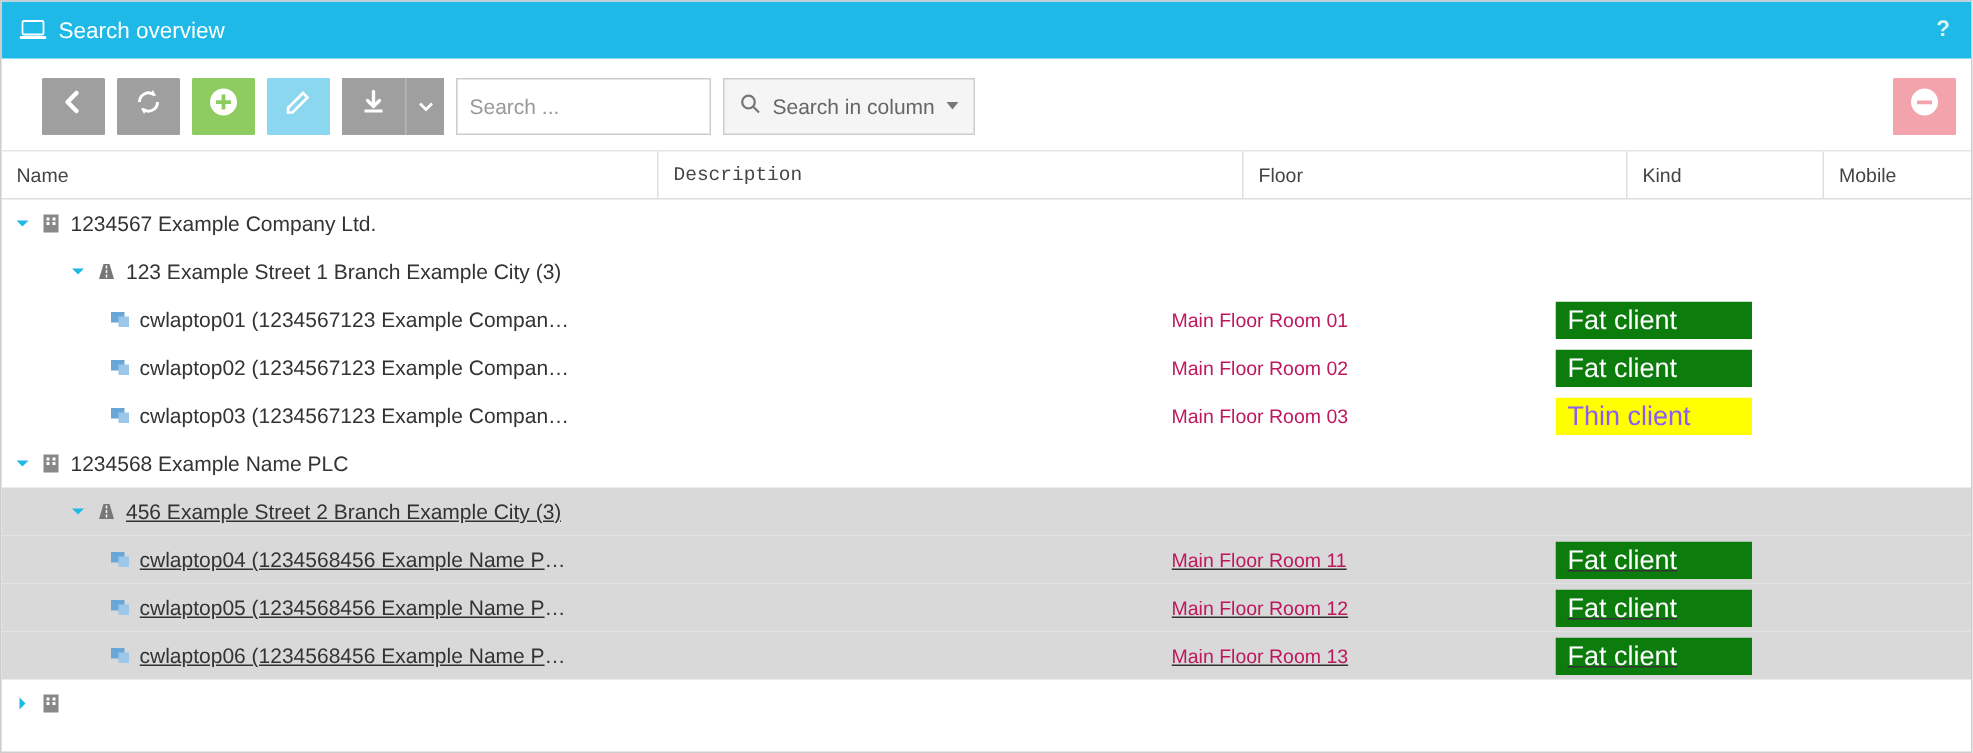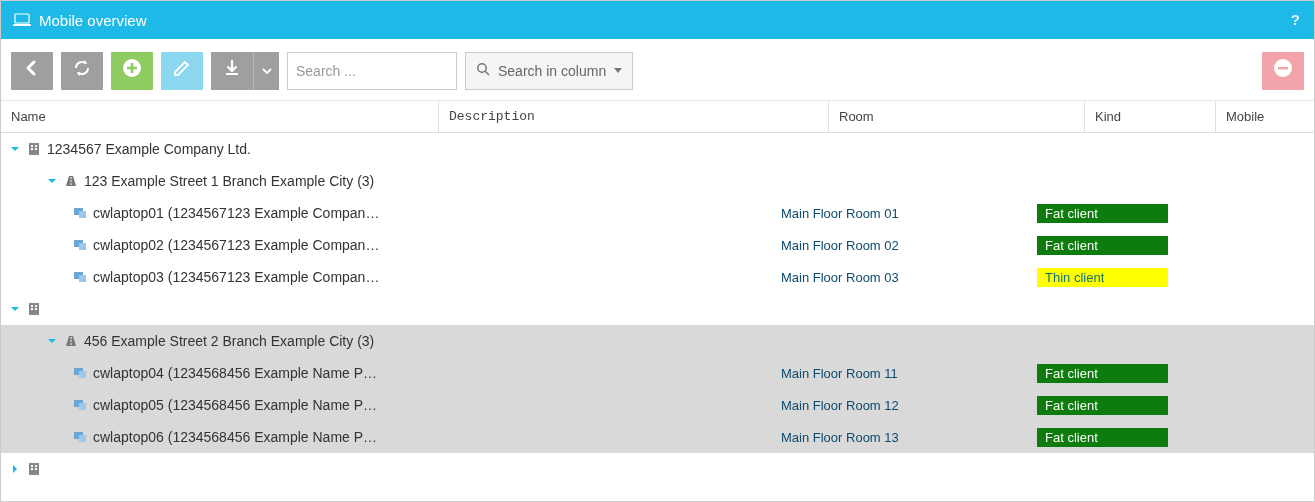--- a/index.html
+++ b/index.html
@@ -30,21 +30,21 @@
   .panel-header .help-icon {
     position: absolute;
     right: 14px;
     top: 10px;
     font-weight: bold;
     cursor: pointer;
     color: #fff;
     opacity: 0.85;
   }
   .toolbar {
-    padding: 10px 10px 8px 10px;
+    padding: 10px 10px 8px 27px;
     display: flex;
     align-items: center;
     gap: 8px;
     border-bottom: 1px solid #e5e5e5;
     height: 62px;
   }
   .btn {
     height: 38px;
     min-width: 42px;
     border: none;
@@ -123,57 +123,57 @@
   .col-room { width: 256px; }
   .col-kind { width: 131px; }
   .col-mobile { flex: 1; border-right: none; }
   .tree { }
   .row {
     display: flex;
     align-items: center;
     height: 32px;
     border-bottom: 0px solid transparent;
   }
-  .row.selected-group { background: #d9d9d9; }
+  .row.selected-group { background: #d9d9d9; text-decoration: underline; }
   .row .cell { display: flex; align-items: center; overflow: hidden; white-space: nowrap; text-overflow: ellipsis; }
   .cell.name { width: 390px; padding-right: 8px; }
   .cell.desc { width: 390px; }
-  .cell.room { width: 256px; color: #0c4a6e; }
+  .cell.room { width: 256px; color: #be185d; }
   .cell.kind { width: 131px; }
   .cell.mobile { flex: 1; }
   .indent-0 { padding-left: 8px; }
   .indent-1 { padding-left: 45px; }
   .indent-2 { padding-left: 72px; }
   .expander {
     width: 12px; height: 12px;
     display: inline-flex;
     align-items: center;
     justify-content: center;
     margin-right: 6px;
     cursor: pointer;
   }
   .expander svg { display: block; }
   .node-icon { width: 14px; height: 14px; display: inline-flex; margin-right: 6px; align-items: center; justify-content: center; }
   .name-text { overflow: hidden; text-overflow: ellipsis; white-space: nowrap; font-size: 14px; color: #333; }
-  .kind-badge { display: inline-block; padding: 2px 8px; color: #fff; font-size: 13px; width: 100%; }
+  .kind-badge { display: inline-block; padding: 2px 8px; color: #fff; font-size: 18px; width: 100%; }
   .kind-fat { background: #0c7c0c; }
-  .kind-thin { background: #ffff00; color: #0f766e; }
+  .kind-thin { background: #ffff00; color: #8b5cf6; }
   .building-icon-fill { fill: #888; }
 </style>
 </head>
 <body>
 
 <div class="panel-header">
   <span class="header-icon">
     <svg width="18" height="14" viewBox="0 0 18 14">
         <rect x="2" y="1" width="14" height="9" rx="1" fill="none" stroke="#fff" stroke-width="1.2"></rect>
         <rect x="0" y="11" width="18" height="2" rx="1" fill="#fff"></rect>
       </svg>
   </span>
-  <span>Mobile overview</span>
+  <span>Search overview</span>
   <span class="help-icon">?</span>
 </div>
 
 <div class="toolbar">
   <button class="btn btn-gray">
     <span>
       <svg width="18" height="18" viewBox="0 0 18 18">
           <path d="M11 3 L5 9 L11 15" stroke="#fff" stroke-width="3" fill="none" stroke-linecap="round" stroke-linejoin="round"></path>
         </svg>
     </span>
@@ -244,21 +244,21 @@
           <circle cx="11" cy="11" r="9" fill="#fff"></circle>
           <rect x="6" y="10" width="10" height="2.5" fill="#f2a3ab"></rect>
         </svg>
     </span>
   </button>
 </div>
 
 <div class="table-header">
   <div class="th col-name">Name</div>
   <div class="th col-desc">Description</div>
-  <div class="th col-room">Room</div>
+  <div class="th col-room">Floor</div>
   <div class="th col-kind">Kind</div>
   <div class="th col-mobile">Mobile</div>
 </div>
 
 <div class="tree">
 
   <div class="row">
     <div class="cell name indent-0">
       <span class="expander">
           <svg width="10" height="10" viewBox="0 0 10 10">
@@ -366,20 +366,21 @@
         </span>
       <span class="node-icon">
           <svg width="12" height="14" viewBox="0 0 12 14">
             <rect x="1" y="1" width="10" height="12" class="building-icon-fill"></rect>
             <rect x="3" y="3" width="2" height="2" fill="#fff"></rect>
             <rect x="7" y="3" width="2" height="2" fill="#fff"></rect>
             <rect x="3" y="6" width="2" height="2" fill="#fff"></rect>
             <rect x="7" y="6" width="2" height="2" fill="#fff"></rect>
           </svg>
         </span>
+      <span class="name-text">1234568 Example Name PLC</span>
     </div>
     <div class="cell desc"></div>
       <div class="cell room"></div>
       <div class="cell kind"></div>
       <div class="cell mobile"></div>
   </div>
 
   <div class="row selected-group">
     <div class="cell name indent-1">
       <span class="expander">

